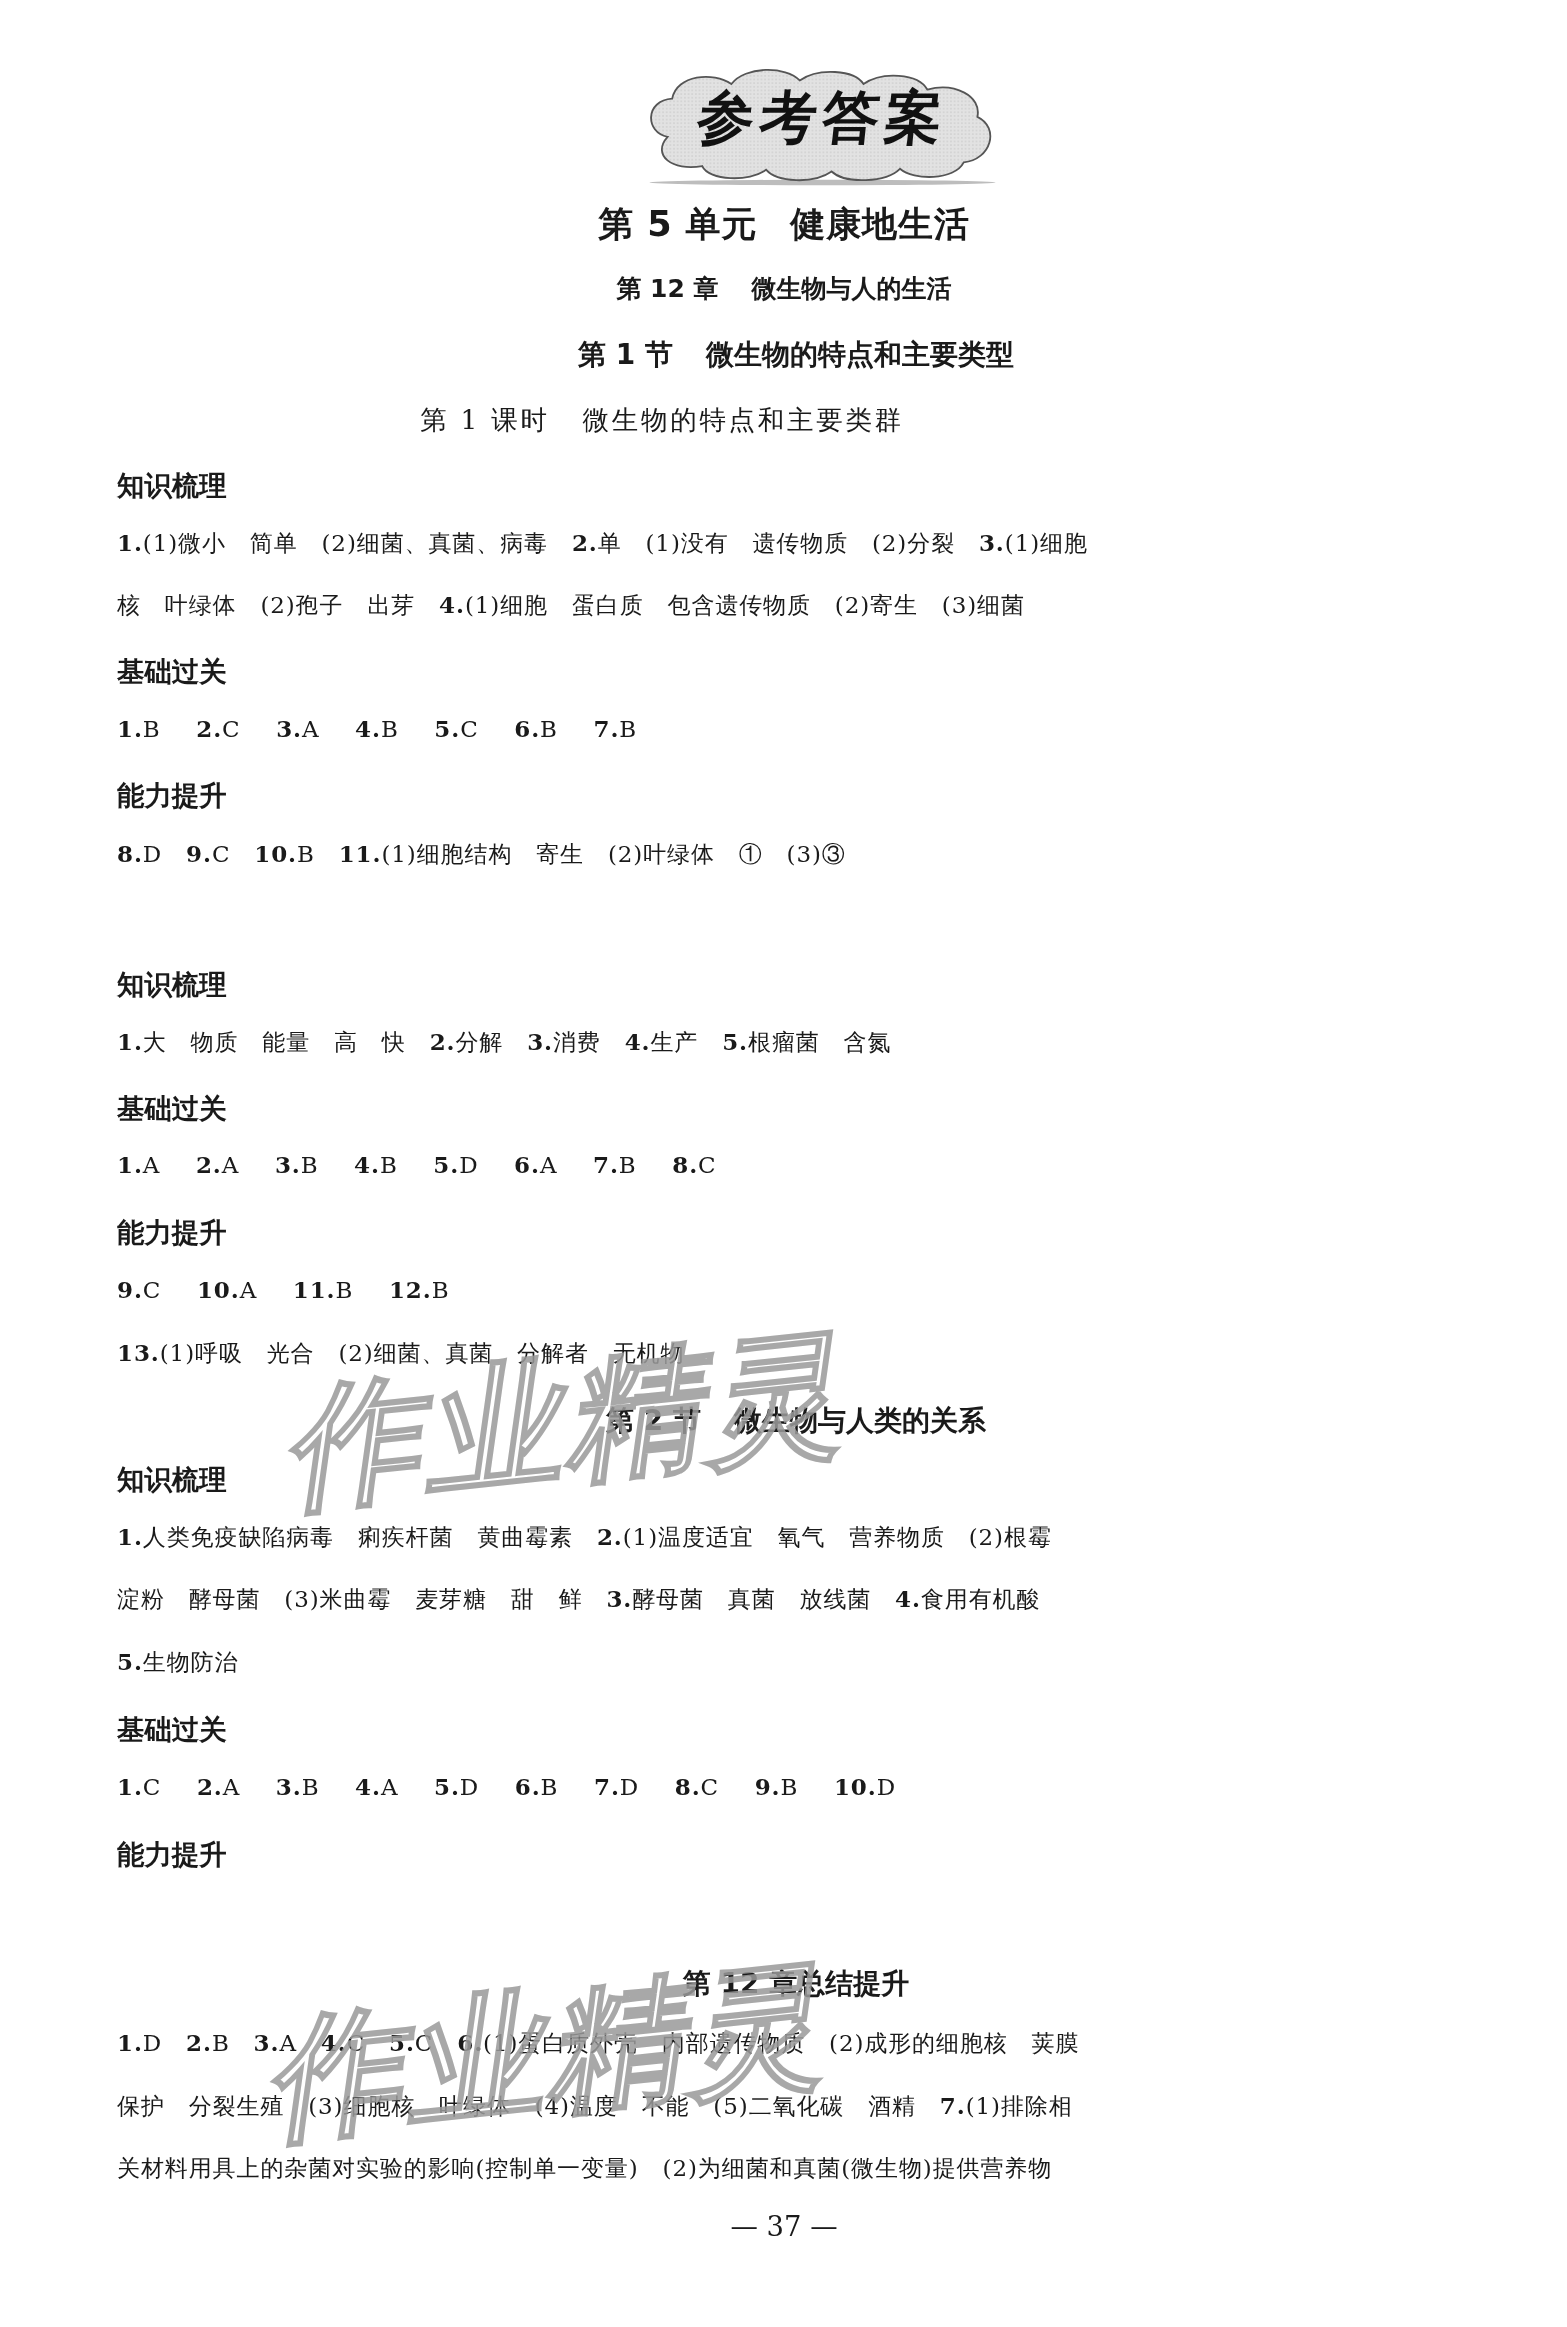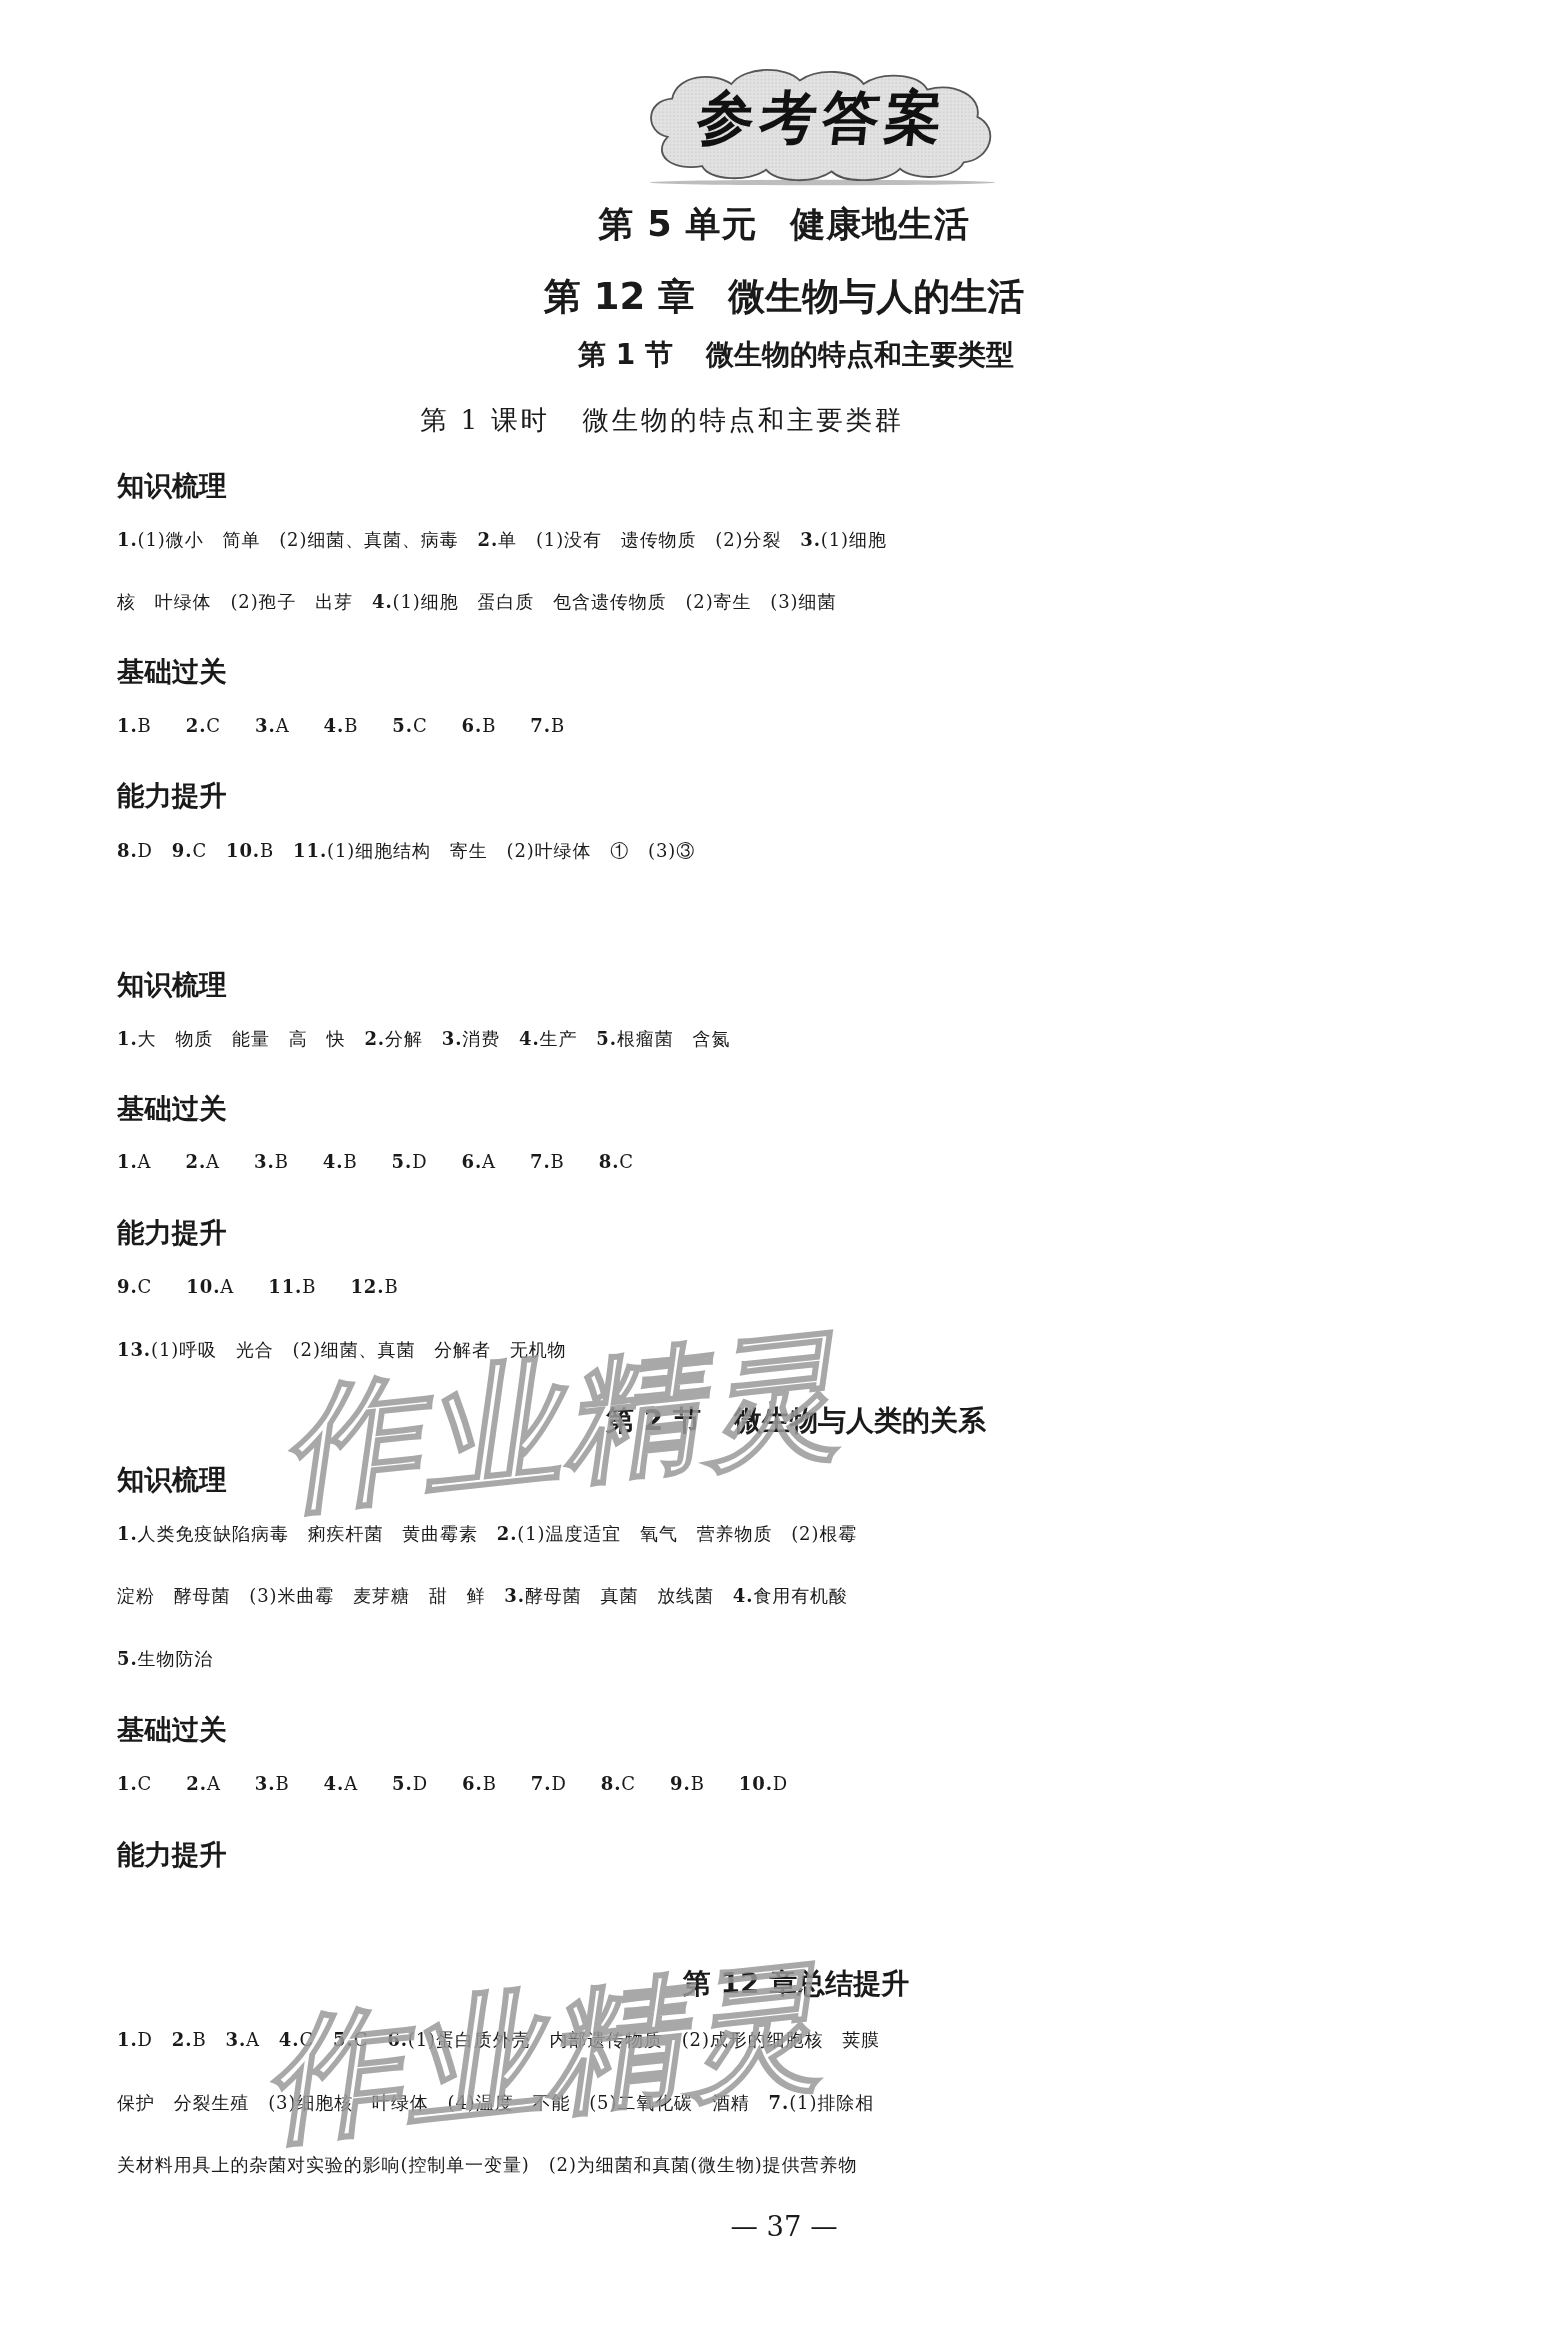--- a/index.html
+++ b/index.html
@@ -19,39 +19,39 @@
     letter-spacing: 5.5px; color: #111; transform: skewX(-6deg);
   }
 
   .h-unit {
     position: absolute; left: 0; width: 1568px; top: 201px; text-align: center;
     font-family: "DejaVu Sans", sans-serif; font-weight: bold; font-size: 35px;
     letter-spacing: 0.9px;
   }
   .h-chapter {
     position: absolute; left: 0; width: 1568px; text-align: center;
-    font-family: "DejaVu Sans", sans-serif; font-weight: bold; font-size: 37px;
+    font-family: "DejaVu Sans", sans-serif; font-weight: bold; font-size: 25px;
   }
   .h-section {
     position: absolute; left: 0; width: 1568px; text-align: center;
     font-family: "DejaVu Sans", sans-serif; font-weight: bold; font-size: 28px; margin-left: 12px;
   }
   .h-lesson {
     position: absolute; left: 0; width: 1324px; text-align: center;
     font-family: "DejaVu Serif", serif; font-size: 26.5px; letter-spacing: 2.7px;
   }
   .h-lesson .gap, .h-section .gap, .h-chapter .gap, .h-unit .gap { display: inline-block; width: 33px; }
 
   .label {
     position: absolute; left: 117px;
     font-family: "DejaVu Sans", sans-serif; font-weight: bold; font-size: 27.4px;
   }
   .line {
     position: absolute; left: 117px; width: 1407px;
-    font-family: "DejaVu Serif", serif; font-size: 18px; white-space: nowrap;
+    font-family: "DejaVu Serif", serif; font-size: 23px; white-space: nowrap;
     letter-spacing: 0.9px;
   }
   .line b { font-weight: bold; }
   .sp { display: inline-block; width: 27.4px; }
 
   .watermark {
     position: absolute; font-family: "DejaVu Sans", sans-serif; font-weight: bold;
     font-size: 137px; color: transparent; -webkit-text-stroke: 1.8px #9a9a9a;
     transform: rotate(-6deg) skewX(-14deg); letter-spacing: 3.7px; opacity: 0.85;
     pointer-events: none;

